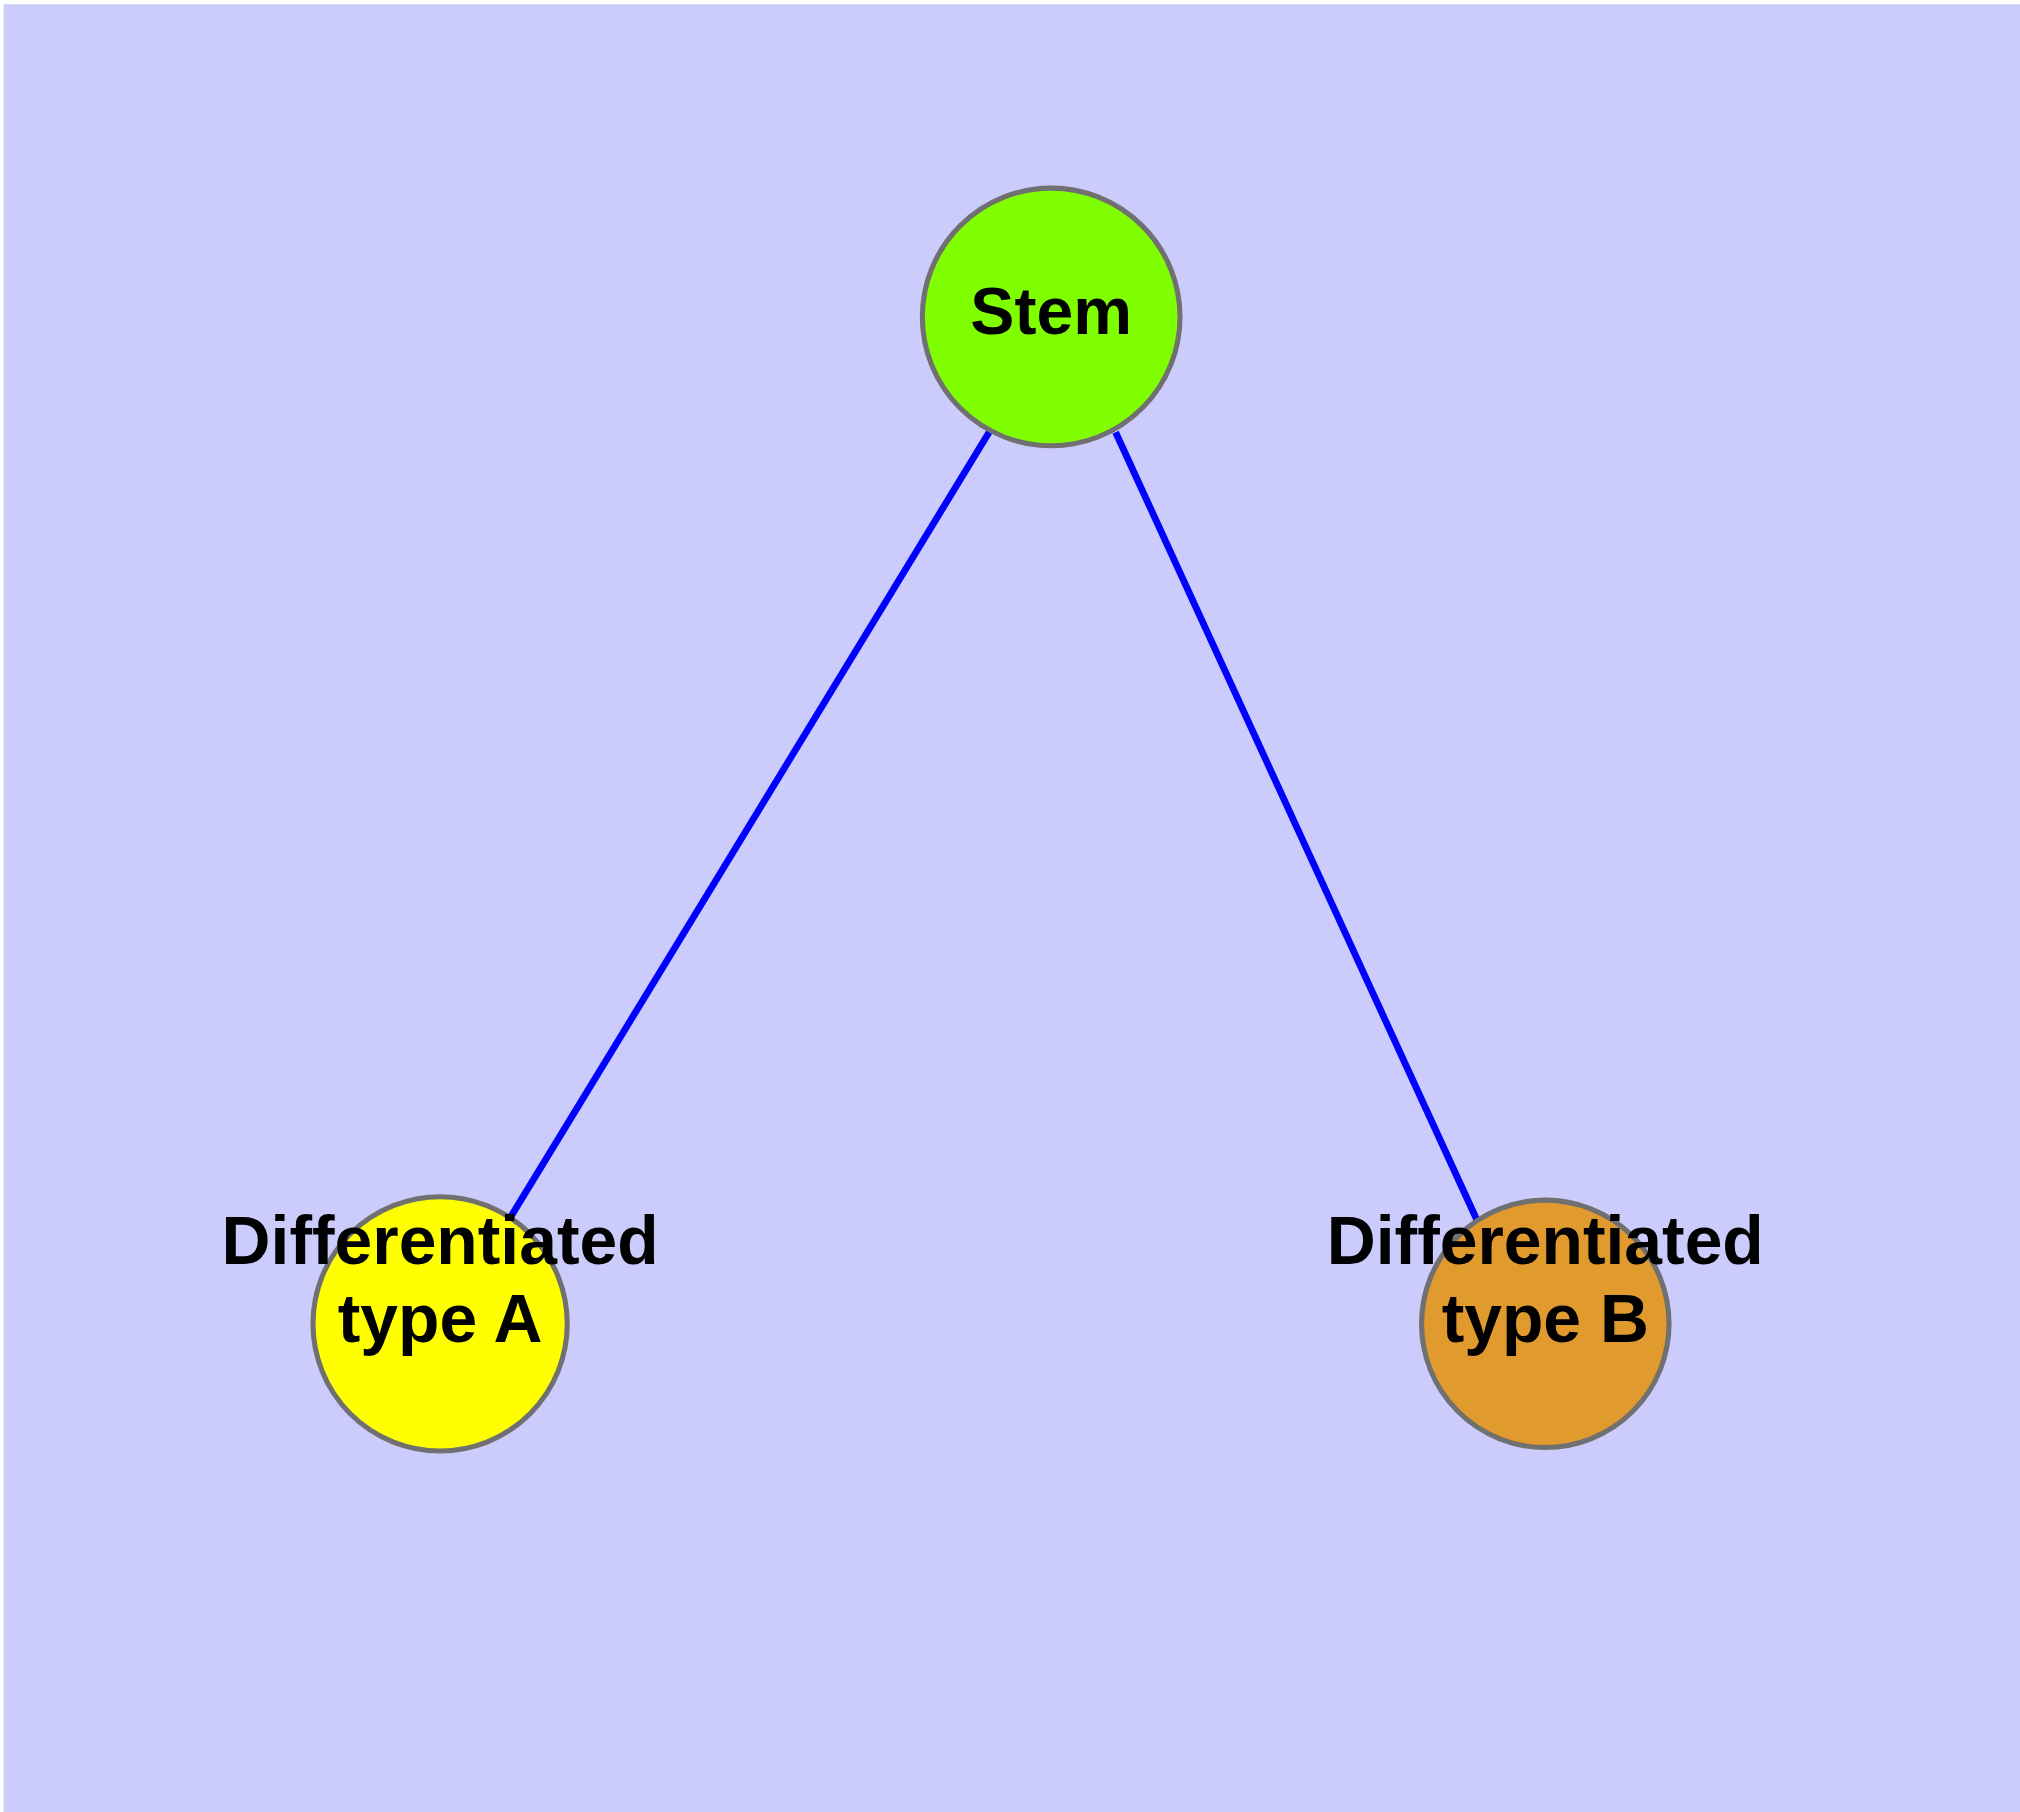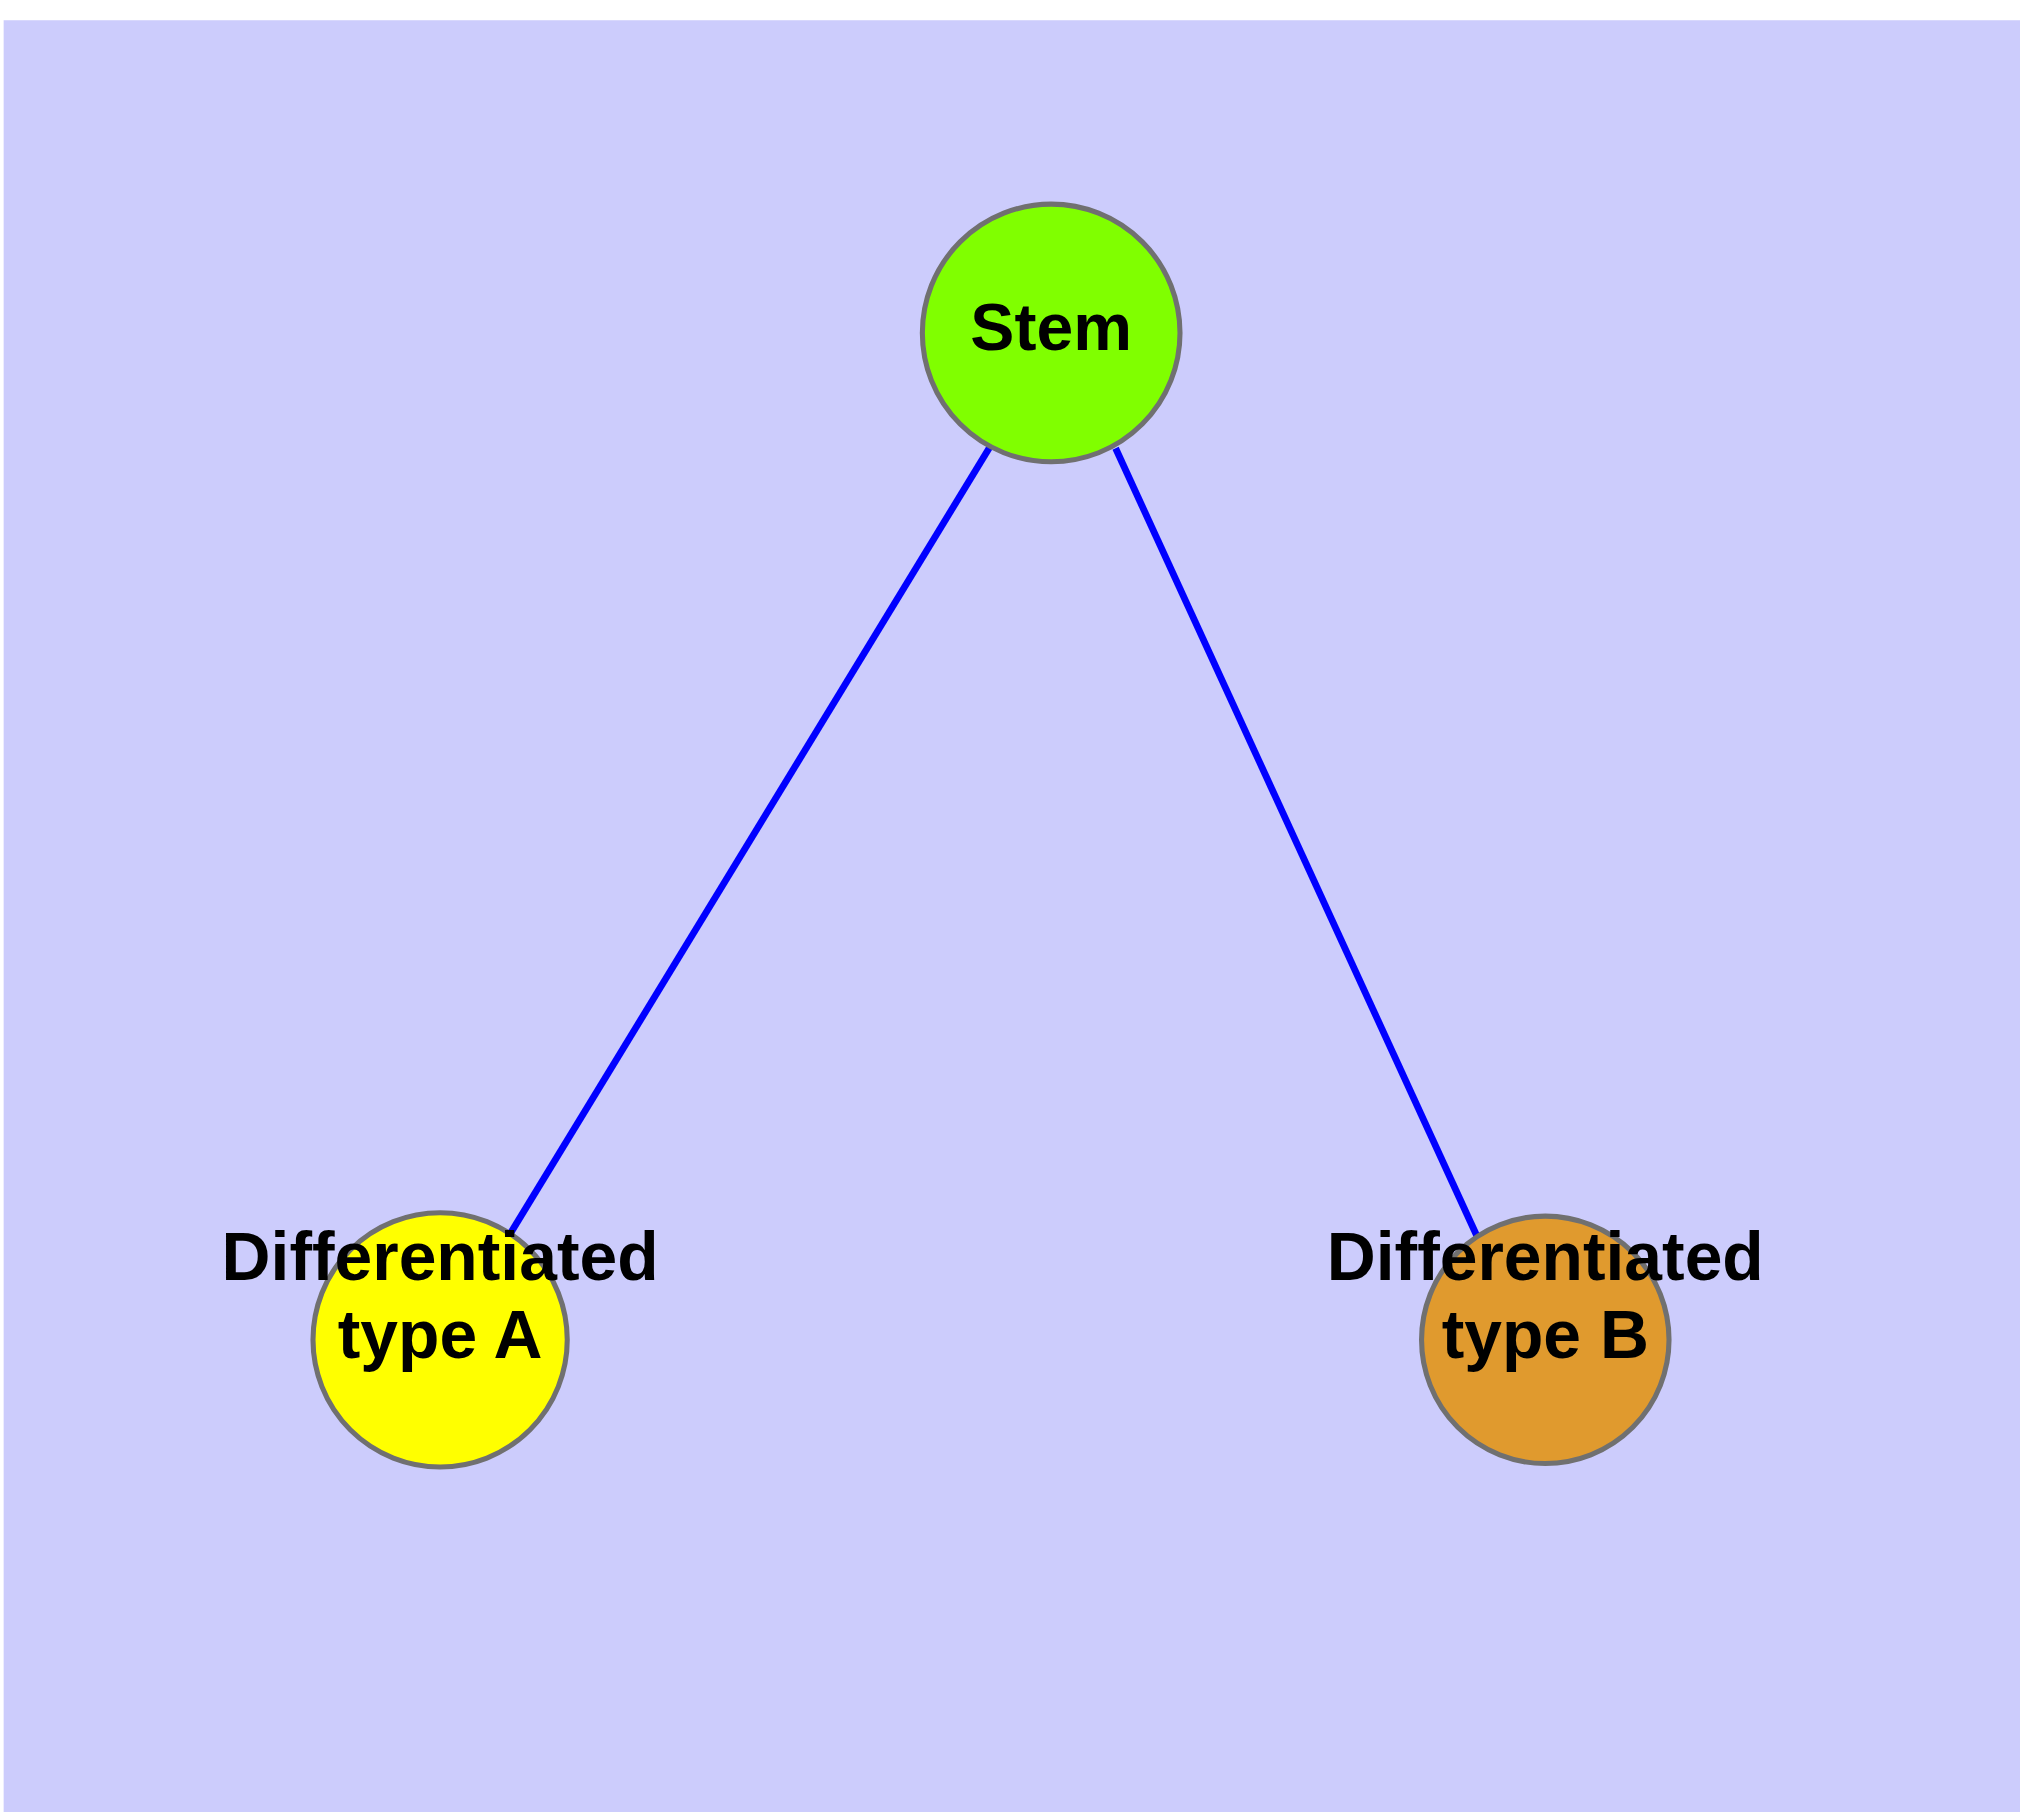--- a/index.html
+++ b/index.html
@@ -10,21 +10,21 @@
   }
   body {
     width: 2021px;
     height: 1812px;
     overflow: hidden;
     font-family: "Liberation Sans", sans-serif;
   }
   #graph-canvas {
     position: absolute;
     left: 0;
-    top: 16px;
+    top: 0;
     width: 2021px;
     height: 1485px;
     background: #ffffff;
   }
   #graph-svg {
     position: absolute;
     left: 0;
     top: 0;
     display: block;
   }

